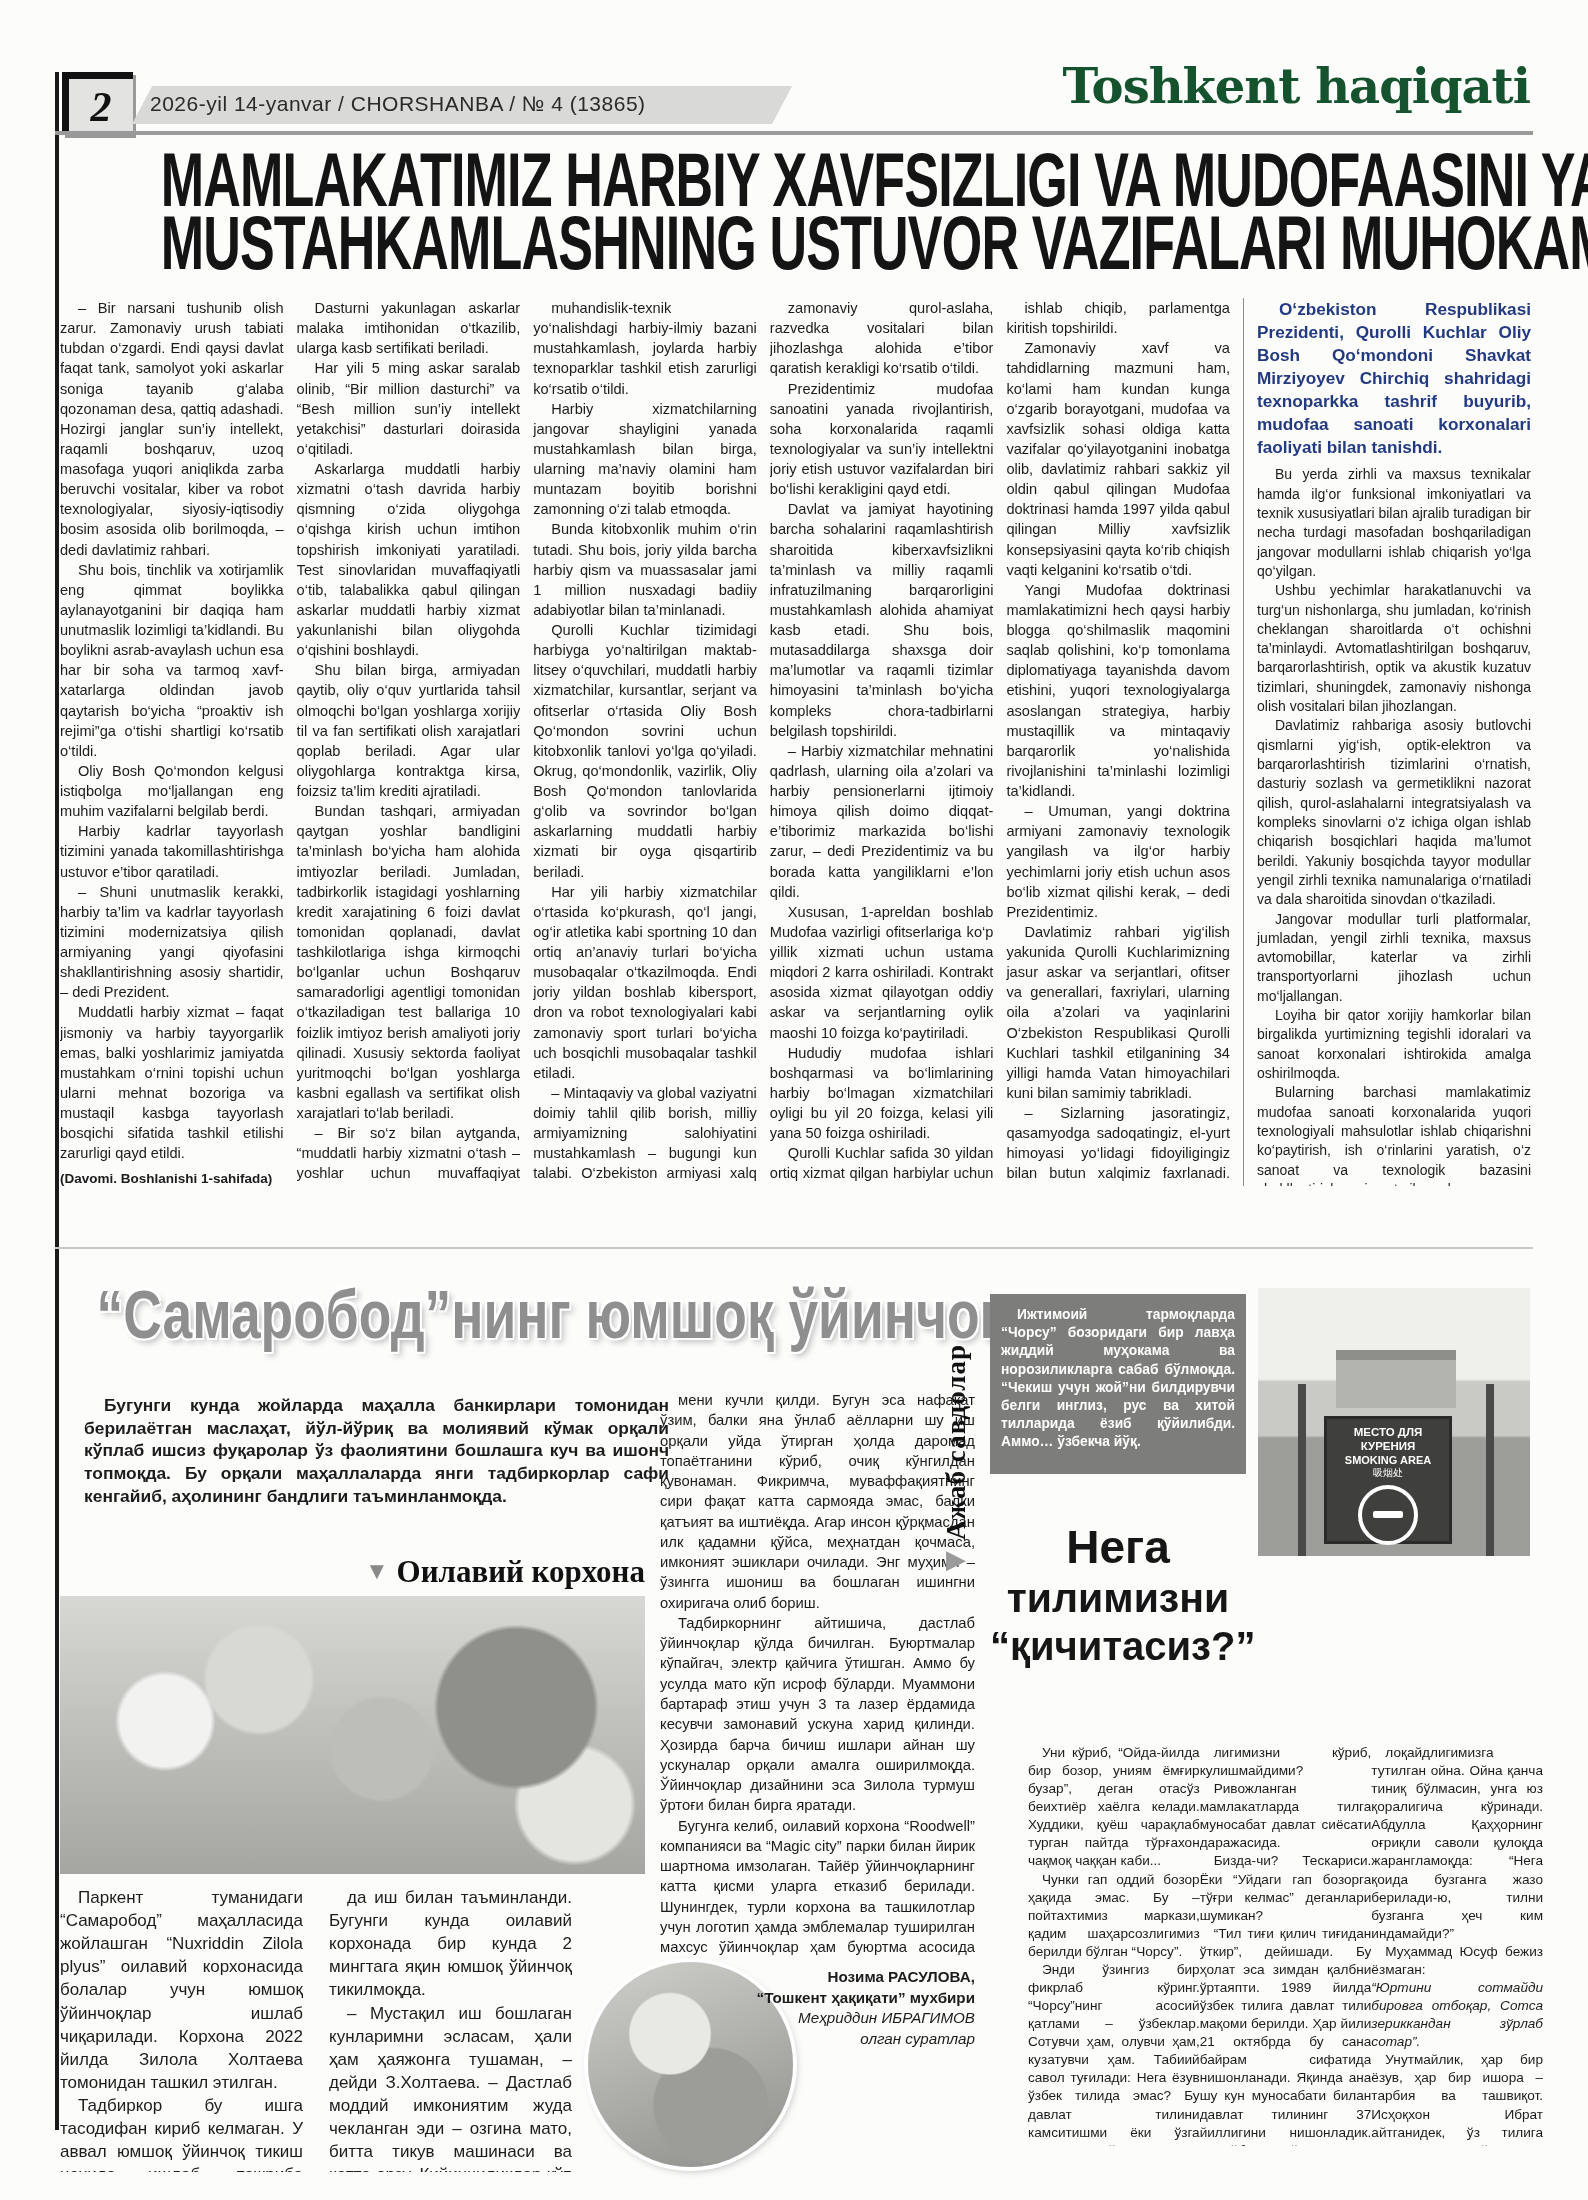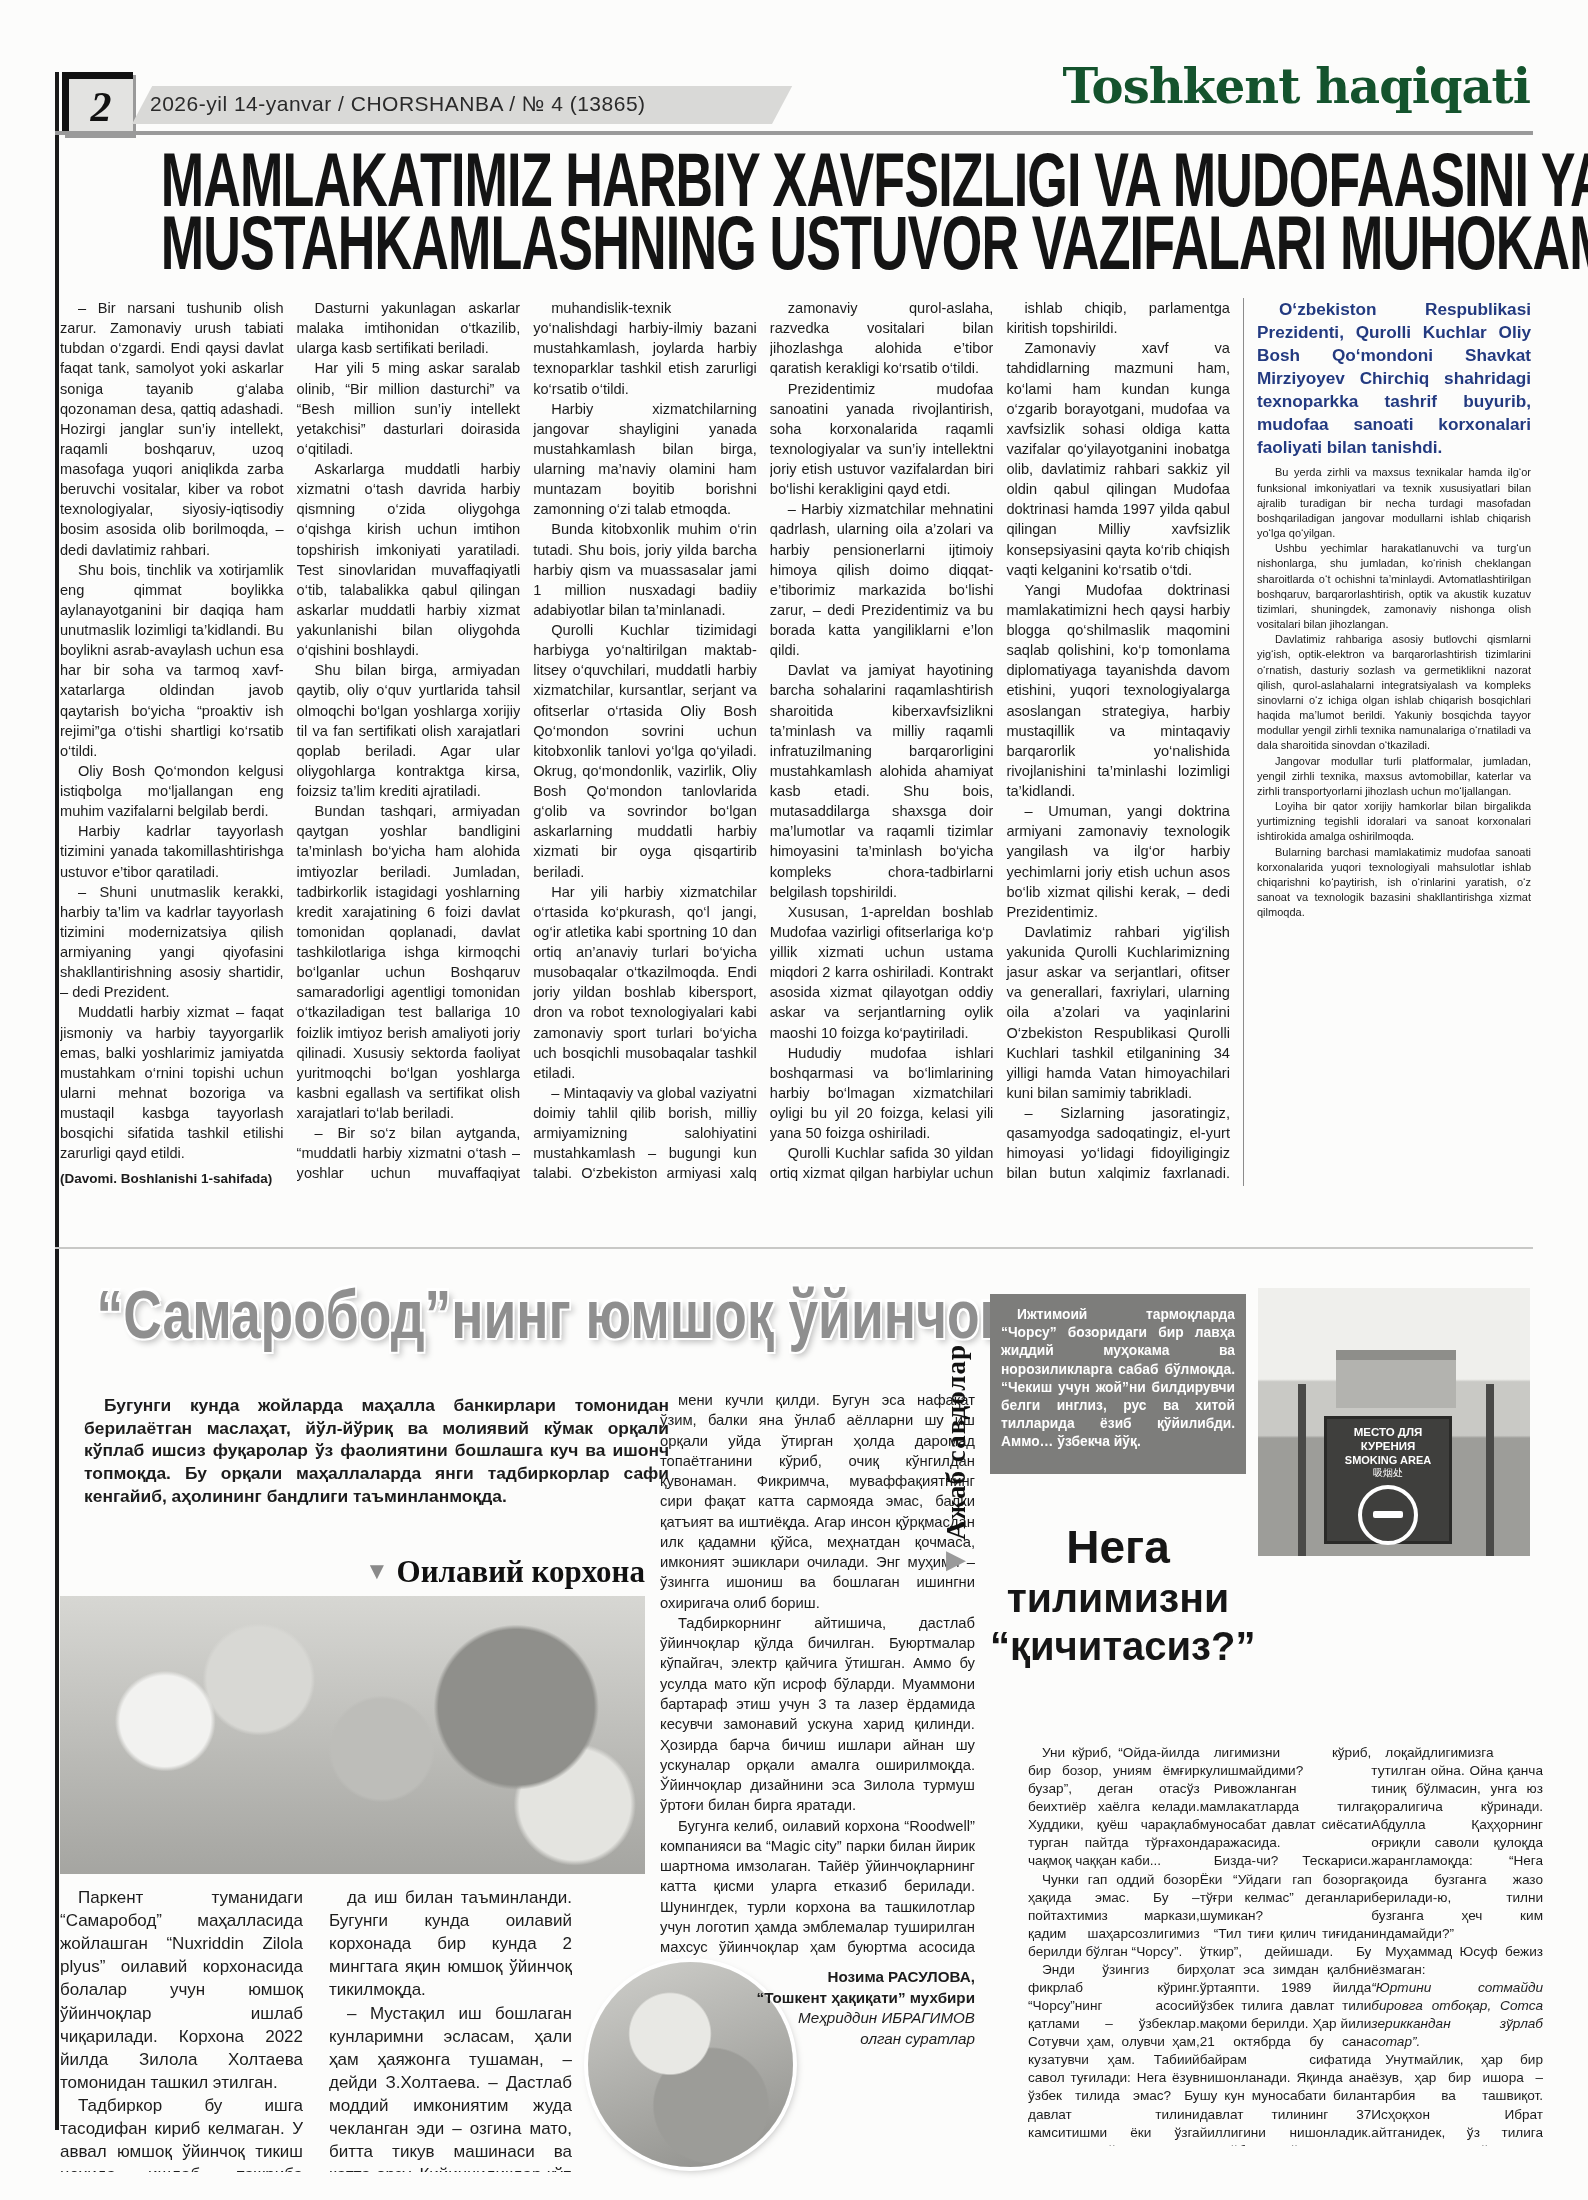--- a/index.html
+++ b/index.html
@@ -25,21 +25,21 @@
   .main-cols{position:absolute;left:60px;top:298px;width:1170px;height:888px;display:flex;gap:13px;}
   .mcol{flex:1;height:100%;}
   .mcol-flex{display:flex;flex-direction:column;height:100%;}
   .mcol-list{flex:1;overflow:hidden;}
   .para{margin:0;text-indent:18px;text-align:justify;font-size:14.6px;line-height:1.38;}
   .cont-note{flex:none;font-weight:bold;font-size:13.5px;text-align:left;padding-top:6px;}
   .col6{position:absolute;left:1243px;top:298px;width:288px;height:888px;overflow:hidden;
         border-left:1px solid #8c8c8c;padding-left:13px;box-sizing:border-box;}
   .lead-para{margin:0 0 6px 0;text-indent:22px;text-align:justify;font-weight:bold;
         font-size:17.2px;line-height:1.34;color:#233a80;}
-  .col6 .para{font-size:11px;}
+  .col6 .para{font-size:14px;}
   
   .section-rule{position:absolute;left:55px;top:1247px;width:1478px;height:2px;background:#c8c8c6;}
   
   .toys{position:absolute;left:60px;top:1262px;width:915px;height:910px;}
   .toys-headline{position:absolute;left:0;top:18px;width:100%;text-align:center;color:#8f8f8f;
         font-weight:900;font-size:58px;white-space:nowrap;transform:scale(.92,1.18);transform-origin:50% 50%;
         text-shadow:2px 2px 0 #fff,-2px -2px 0 #fff,2px -2px 0 #fff,-2px 2px 0 #fff,4px 4px 6px #bbb;}
   .toys-intro{position:absolute;left:0;top:132px;width:585px;height:160px;overflow:hidden;
         font-weight:bold;font-size:17.4px;line-height:1.3;text-align:justify;text-indent:20px;padding-left:24px;}
   .kicker{position:absolute;left:250px;top:292px;width:335px;text-align:right;
@@ -142,22 +142,22 @@
         <p class="para">muhandislik-texnik yo‘nalishdagi harbiy-ilmiy bazani mustahkamlash, joylarda harbiy texnoparklar tashkil etish zarurligi ko‘rsatib o‘tildi.</p>
         <p class="para">Harbiy xizmatchilarning jangovar shayligini yanada mustahkamlash bilan birga, ularning ma’naviy olamini ham muntazam boyitib borishni zamonning o‘zi talab etmoqda.</p>
         <p class="para">Bunda kitobxonlik muhim o‘rin tutadi. Shu bois, joriy yilda barcha harbiy qism va muassasalar jami 1 million nusxadagi badiiy adabiyotlar bilan ta’minlanadi.</p>
         <p class="para">Qurolli Kuchlar tizimidagi harbiyga yo‘naltirilgan maktab-litsey o‘quvchilari, muddatli harbiy xizmatchilar, kursantlar, serjant va ofitserlar o‘rtasida Oliy Bosh Qo‘mondon sovrini uchun kitobxonlik tanlovi yo‘lga qo‘yiladi. Okrug, qo‘mondonlik, vazirlik, Oliy Bosh Qo‘mondon tanlovlarida g‘olib va sovrindor bo‘lgan askarlarning muddatli harbiy xizmati bir oyga qisqartirib beriladi.</p>
         <p class="para">Har yili harbiy xizmatchilar o‘rtasida ko‘pkurash, qo‘l jangi, og‘ir atletika kabi sportning 10 dan ortiq an’anaviy turlari bo‘yicha musobaqalar o‘tkazilmoqda. Endi joriy yildan boshlab kibersport, dron va robot texnologiyalari kabi zamonaviy sport turlari bo‘yicha uch bosqichli musobaqalar tashkil etiladi.</p>
         <p class="para">– Mintaqaviy va global vaziyatni doimiy tahlil qilib borish, milliy armiyamizning salohiyatini mustahkamlash – bugungi kun talabi. O‘zbekiston armiyasi xalq himoyasiga doimo tayyor turishi, buning uchun tezkor, yuqori texnologiyali, yangi jang sharoitlariga mos bo‘lishi kerak, – dedi Prezident.</p>
       </div>
     <div class="mcol" style="overflow:hidden">
         <p class="para">zamonaviy qurol-aslaha, razvedka vositalari bilan jihozlashga alohida e’tibor qaratish kerakligi ko‘rsatib o‘tildi.</p>
         <p class="para">Prezidentimiz mudofaa sanoatini yanada rivojlantirish, soha korxonalarida raqamli texnologiyalar va sun’iy intellektni joriy etish ustuvor vazifalardan biri bo‘lishi kerakligini qayd etdi.</p>
+        <p class="para">Davlat va jamiyat hayotining barcha sohalarini raqamlashtirish sharoitida kiberxavfsizlikni ta’minlash va milliy raqamli infratuzilmaning barqarorligini mustahkamlash alohida ahamiyat kasb etadi. Shu bois, mutasaddilarga shaxsga doir ma’lumotlar va raqamli tizimlar himoyasini ta’minlash bo‘yicha kompleks chora-tadbirlarni belgilash topshirildi.</p>
         <p class="para">– Harbiy xizmatchilar mehnatini qadrlash, ularning oila a’zolari va harbiy pensionerlarni ijtimoiy himoya qilish doimo diqqat-e’tiborimiz markazida bo‘lishi zarur, – dedi Prezidentimiz va bu borada katta yangiliklarni e’lon qildi.</p>
-        <p class="para">Davlat va jamiyat hayotining barcha sohalarini raqamlashtirish sharoitida kiberxavfsizlikni ta’minlash va milliy raqamli infratuzilmaning barqarorligini mustahkamlash alohida ahamiyat kasb etadi. Shu bois, mutasaddilarga shaxsga doir ma’lumotlar va raqamli tizimlar himoyasini ta’minlash bo‘yicha kompleks chora-tadbirlarni belgilash topshirildi.</p>
         <p class="para">Xususan, 1-apreldan boshlab Mudofaa vazirligi ofitserlariga ko‘p yillik xizmati uchun ustama miqdori 2 karra oshiriladi. Kontrakt asosida xizmat qilayotgan oddiy askar va serjantlarning oylik maoshi 10 foizga ko‘paytiriladi.</p>
         <p class="para">Hududiy mudofaa ishlari boshqarmasi va bo‘limlarining harbiy bo‘lmagan xizmatchilari oyligi bu yil 20 foizga, kelasi yili yana 50 foizga oshiriladi.</p>
         <p class="para">Qurolli Kuchlar safida 30 yildan ortiq xizmat qilgan harbiylar uchun pensiya hisoblashda inobatga olinadigan oylik miqdori 75 foizdan 100 foizga yetkaziladi.</p>
       </div>
     <div class="mcol" style="overflow:hidden">
         <p class="para">ishlab chiqib, parlamentga kiritish topshirildi.</p>
         <p class="para">Zamonaviy xavf va tahdidlarning mazmuni ham, ko‘lami ham kundan kunga o‘zgarib borayotgani, mudofaa va xavfsizlik sohasi oldiga katta vazifalar qo‘yilayotganini inobatga olib, davlatimiz rahbari sakkiz yil oldin qabul qilingan Mudofaa doktrinasi hamda 1997 yilda qabul qilingan Milliy xavfsizlik konsepsiyasini qayta ko‘rib chiqish vaqti kelganini ko‘rsatib o‘tdi.</p>
         <p class="para">Yangi Mudofaa doktrinasi mamlakatimizni hech qaysi harbiy blogga qo‘shilmaslik maqomini saqlab qolishini, ko‘p tomonlama diplomatiyaga tayanishda davom etishini, yuqori texnologiyalarga asoslangan strategiya, harbiy mustaqillik va mintaqaviy barqarorlik yo‘nalishida rivojlanishini ta’minlashi lozimligi ta’kidlandi.</p>
         <p class="para">– Umuman, yangi doktrina armiyani zamonaviy texnologik yangilash va ilg‘or harbiy yechimlarni joriy etish uchun asos bo‘lib xizmat qilishi kerak, – dedi Prezidentimiz.</p>
         <p class="para">Davlatimiz rahbari yig‘ilish yakunida Qurolli Kuchlarimizning jasur askar va serjantlari, ofitser va generallari, faxriylari, ularning oila a’zolari va yaqinlarini O‘zbekiston Respublikasi Qurolli Kuchlari tashkil etilganining 34 yilligi hamda Vatan himoyachilari kuni bilan samimiy tabrikladi.</p>

